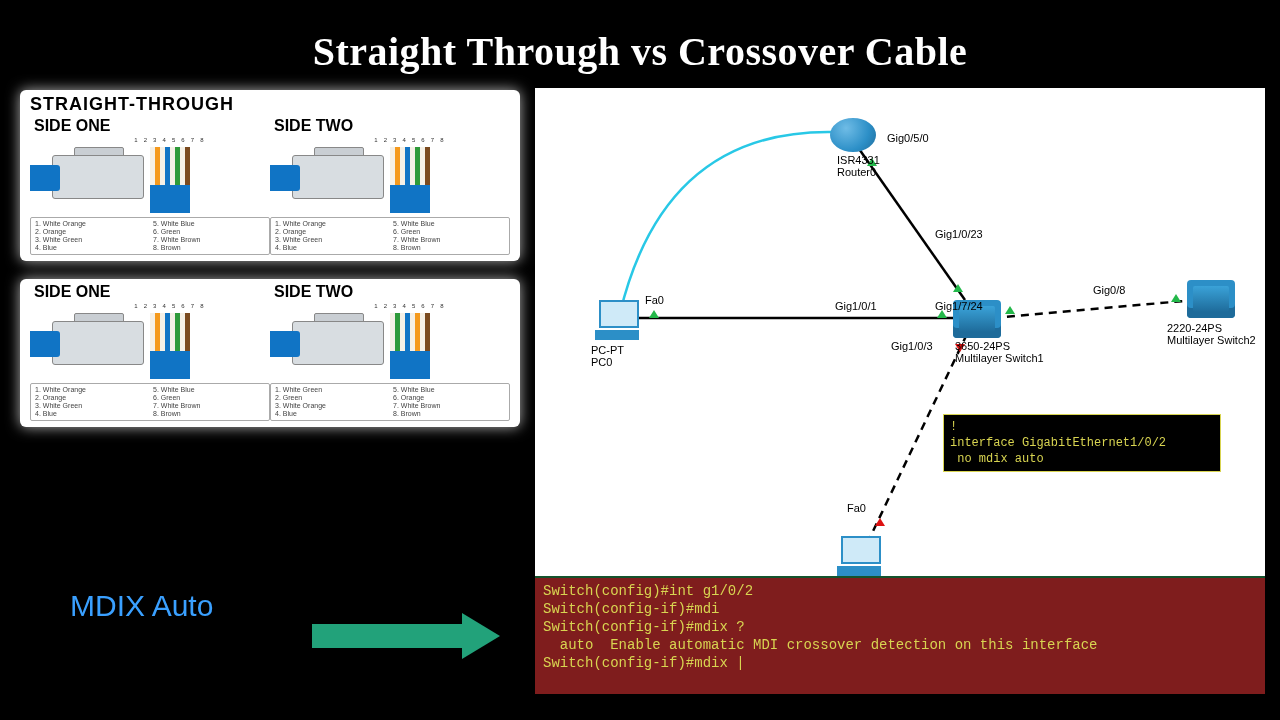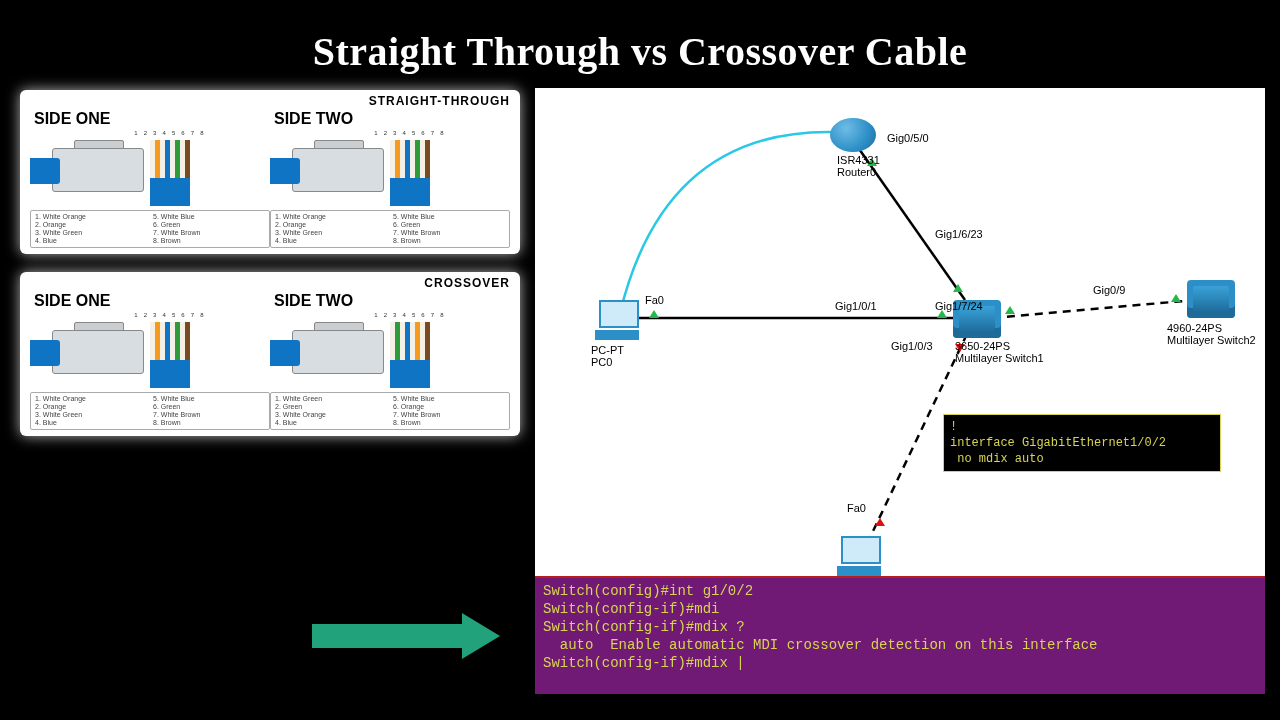--- a/index.html
+++ b/index.html
@@ -29,23 +29,23 @@
   .cable-card {
     background:#fff;
     color:#000;
     border-radius:6px;
     box-shadow:0 0 14px rgba(255,255,255,0.7);
     padding:4px 10px 6px;
     margin-bottom:18px;
     font-family: Arial, Helvetica, sans-serif;
   }
   .cable-title {
-    text-align:right;
+    text-align:left;
     font-weight:900;
-    font-size:12px;
+    font-size:18px;
     letter-spacing:1px;
     margin-bottom:2px;
   }
   .conn-row { display:flex; }
   .conn-side { flex:1; }
   .side-hdr {
     font-weight:900;
     font-size:16px;
     margin-bottom:2px;
     padding-left:4px;
@@ -229,26 +229,26 @@
     font:12px/16px "Courier New", monospace;
     padding:4px 6px;
     white-space:pre;
   }
 
   
   .term {
     position:absolute;
     left:535px; top:576px;
     width:730px; height:118px;
-    background:#701a75;
+    background:#7f1d1d;
     color:#d8d451;
     font:14px/18px "Courier New", monospace;
     padding:4px 8px;
     white-space:pre;
-    border-top:2px solid #b91c1c;
+    border-top:2px solid #14532d;
   }
 
   
   svg.links {
     position:absolute; left:0; top:0;
     width:100%; height:100%;
     pointer-events:none;
   }
 </style>
 </head>
@@ -334,21 +334,20 @@
               <div>6. Green</div>
               <div>7. White Brown</div>
               <div>8. Brown</div>
             </div>
         </div>
       </div>
     </div>
   </div>
 
   <div class="cable-card">
-    <div class="cable-title">CROSSOVER</div>
     <div class="conn-row">
       <div class="conn-side">
         <div class="side-hdr">SIDE ONE</div>
         <div class="conn-draw">
           <div class="rj45">
               <div class="clip"></div>
               <div class="body"></div>
               <div class="boot"></div>
             </div>
           <div class="pins">
@@ -417,20 +416,21 @@
               <div>7. White Brown</div>
               <div>8. Brown</div>
             </div>
         </div>
       </div>
     </div>
   </div>
 </div>
 
 <div class="mdix-label">
+  <div>MDIX Auto</div>
 </div>
 <div class="arrow">
   <div class="shaft"></div>
     <div class="head"></div>
 </div>
 
 <div class="right-panel">
   <svg class="links" viewBox="0 0 730 488">
 
     <path d="M 85 225 Q 130 40 300 44" stroke="#28c8e6" stroke-width="2.5" fill="none"></path>
@@ -457,38 +457,38 @@
   <div class="link-tri" style="left:332px; top:70px;"></div>
   <div class="link-tri" style="left:418px; top:196px;"></div>
   <div class="link-tri red" style="left:420px; top:256px; transform:rotate(180deg);"></div>
   <div class="link-tri red" style="left:340px; top:430px;"></div>
 
   <div class="dev-label" style="left:302px; top:66px;">
     <span>ISR4331</span><br>
     <span>Router0</span>
   </div>
   <div class="net-label" style="left:352px; top:44px;">Gig0/5/0</div>
-  <div class="net-label" style="left:400px; top:140px;">Gig1/6/23</div>
+  <div class="net-label" style="left:400px; top:140px;">Gig1/0/23</div>
 
   <div class="dev-label" style="left:56px; top:256px;">
     <span>PC-PT</span><br>
     <span>PC0</span>
   </div>
   <div class="net-label" style="left:110px; top:206px;">Fa0</div>
   <div class="net-label" style="left:300px; top:212px;">Gig1/0/1</div>
   <div class="net-label" style="left:400px; top:212px;">Gig1/7/24</div>
-  <div class="net-label" style="left:558px; top:196px;">Gig0/9</div>
+  <div class="net-label" style="left:558px; top:196px;">Gig0/8</div>
   <div class="net-label" style="left:356px; top:252px;">Gig1/0/3</div>
 
   <div class="dev-label" style="left:420px; top:252px;">
     <span>3650-24PS</span><br>
     <span>Multilayer Switch1</span>
   </div>
   <div class="dev-label" style="left:632px; top:234px;">
-    <span>4960-24PS</span><br>
+    <span>2220-24PS</span><br>
     <span>Multilayer Switch2</span>
   </div>
 
   <div class="net-label" style="left:312px; top:414px;">Fa0</div>
 
   <div class="cfg-box">!
 interface GigabitEthernet1/0/2
  no mdix auto</div>
 </div>
 

